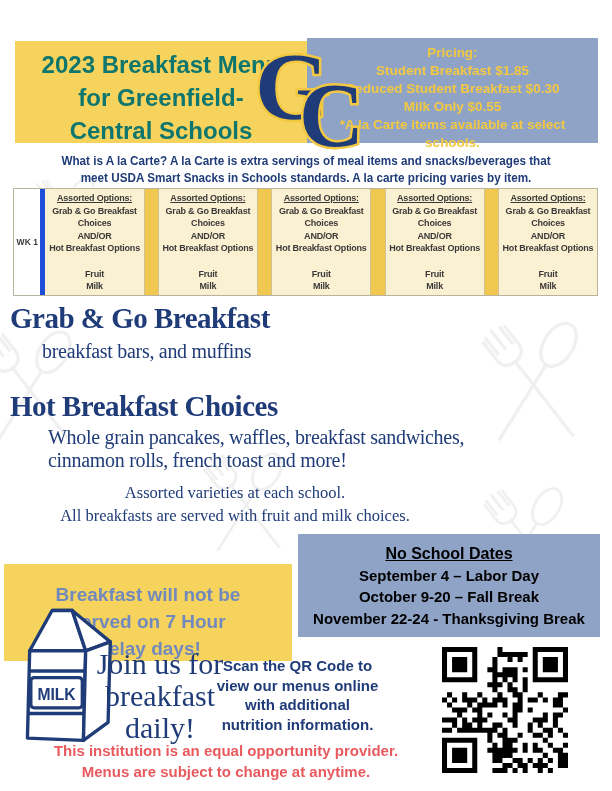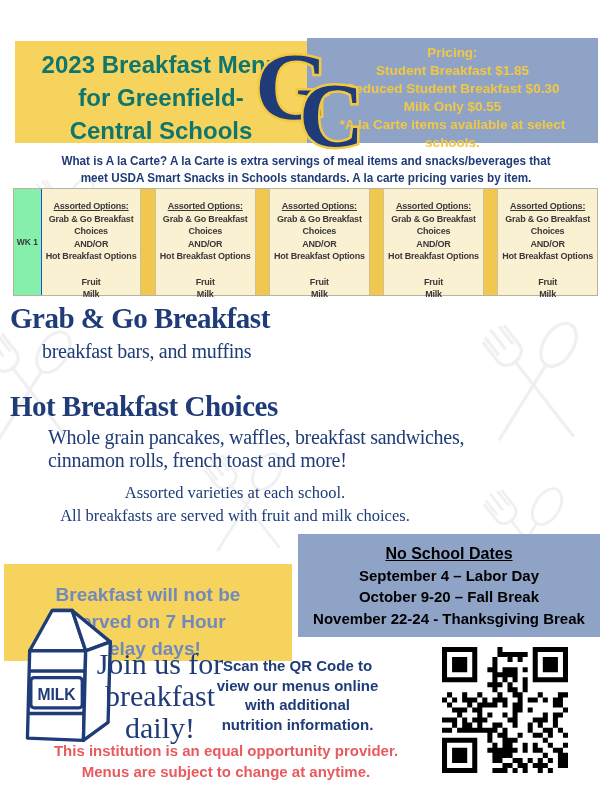--- a/index.html
+++ b/index.html
@@ -19,24 +19,24 @@
            font-size:13.5px;line-height:18px;}
   .gc-logo{left:253px;top:43px;width:118px;height:112px;}
 
   
   .intro{left:0;top:152px;width:612px;text-align:center;color:#1F3C78;font-weight:bold;
          font-size:13px;line-height:17px;transform:scaleX(.9);transform-origin:306px 0;}
 
   
   .menu-table{left:13px;top:188px;width:585px;height:108px;display:flex;
               border:1px solid #b9b39b;box-sizing:border-box;background:#F1C84F;}
-  .wk-cell{width:27px;background:#86efac;display:flex;align-items:center;justify-content:center;
-           font-size:8.5px;font-weight:bold;color:#3B3838;border-right:1px solid #1d4ed8;}
+  .wk-cell{width:27px;background:#ffffff;display:flex;align-items:center;justify-content:center;
+           font-size:8.5px;font-weight:bold;color:#3B3838;border-right:5px solid #1d4ed8;}
   .menu-col{width:100px;background:#FAF1D3;text-align:center;color:#3B3838;font-weight:bold;
-            font-size:9px;line-height:12.6px;padding-top:11px;box-sizing:border-box;
+            font-size:9px;line-height:12.6px;padding-top:3px;box-sizing:border-box;
             letter-spacing:-.2px;}
   .menu-sep{width:13.5px;background:#F1C84F;border-left:1px solid #cfc193;border-right:1px solid #cfc193;}
   .menu-col div{height:12.6px;}
   .menu-col .u{text-decoration:underline;}
 
   
   .serif{font-family:"Liberation Serif",serif;color:#1F3C78;}
   .h1{left:10px;font-size:29px;font-weight:bold;letter-spacing:-.5px;}
   .body-ind{font-size:20px;line-height:23px;letter-spacing:-.3px;}
   .notes{left:0;top:481px;width:470px;text-align:center;font-size:16.5px;line-height:23px;}

